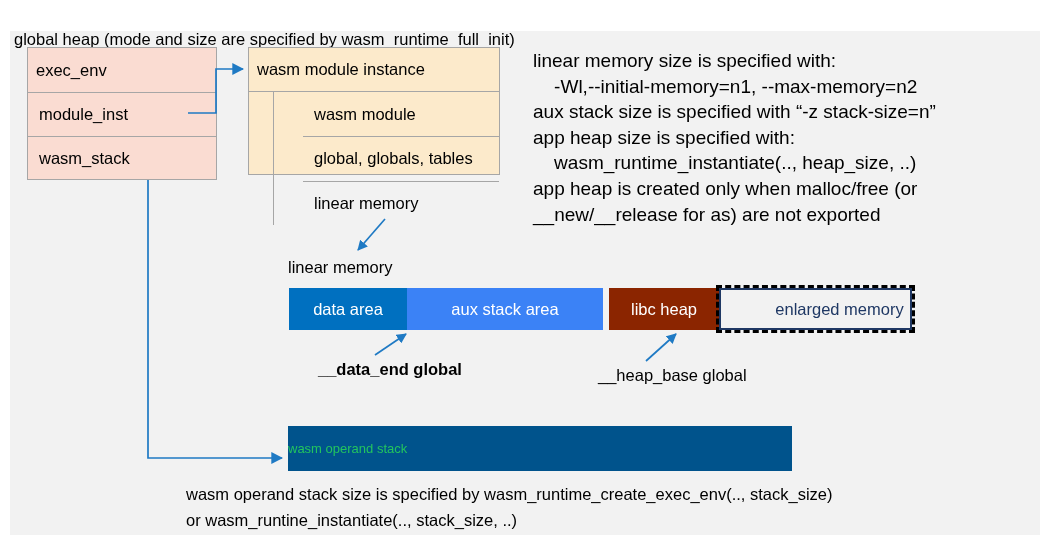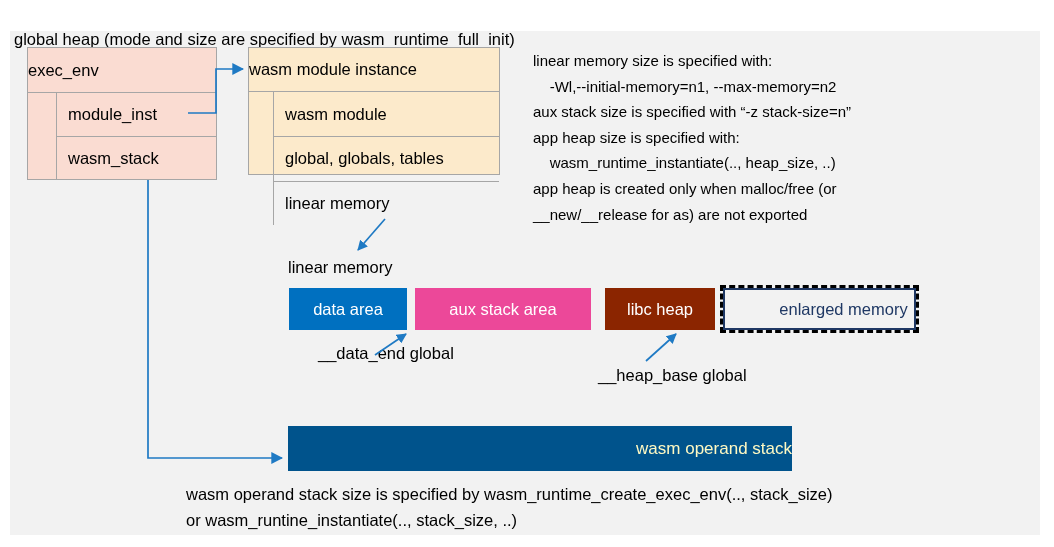--- a/index.html
+++ b/index.html
@@ -31,94 +31,93 @@
     left:10px;top:31px;
     width:1030px;height:504px;
     background:#f2f2f2;
   }
 
   
   .struct-box{border:1px solid #a6a6a6;box-sizing:border-box;}
   .struct-head{
     box-sizing:border-box;
     display:flex;align-items:center;
-    padding-left:0;
+    padding-left:8px;
     font-size:16.5px;
   }
   .struct-body{display:flex;box-sizing:border-box;}
   .struct-gutter{box-sizing:border-box;}
   .struct-rows{flex:1;display:flex;flex-direction:column;}
   .struct-row{
     box-sizing:border-box;
     display:flex;align-items:center;
     padding-left:11px;
     font-size:16.5px;
   }
 
   
   #execenv{left:27px;top:47px;width:190px;height:133px;background:#fadcd2;}
   #execenv .struct-head{height:45px;border-bottom:1px solid #a6a6a6;}
-  #execenv .struct-body{height:87px;}
+  #execenv .struct-body{height:87px;flex-direction:column;}
   #execenv .struct-gutter{width:29px;border-right:1px solid #a6a6a6;}
   #execenv .struct-row{height:43px;}
   #execenv .struct-row + .struct-row{border-top:1px solid #a6a6a6;}
 
   
   #wmi{left:248px;top:47px;width:252px;height:128px;background:#fceacb;}
   #wmi .struct-head{height:44px;border-bottom:1px solid #a6a6a6;}
-  #wmi .struct-body{height:133px;}
+  #wmi .struct-body{height:133px;gap:29px;}
   #wmi .struct-gutter{width:25px;border-right:1px solid #a6a6a6;}
   #wmi .struct-row{height:44.3px;}
   #wmi .struct-row + .struct-row{border-top:1px solid #a6a6a6;}
 
   
   #rightnote{
     left:533px;top:48px;width:505px;
-    font-size:15px;line-height:25.6px;
+    font-size:19px;line-height:25.6px;
     white-space:pre;
   }
 
   
   #linmem-label{left:288px;top:258px;font-size:16.5px;}
 
   
   #membar{
     left:289px;top:288px;
     height:42px;
     display:flex;
-    gap:8px;
   }
   .seg{
     box-sizing:border-box;
     display:flex;align-items:center;justify-content:center;
     font-size:16.5px;
     color:#ffffff;
     white-space:nowrap;
   }
   .seg.enlarged{
     color:#1f3864;
     background:#f2f2f2;
     border:2px solid #1f3864;
     outline:3px dashed #000000;
     outline-offset:0px;
     padding-left:48px;
   }
 
   
   .ann{font-size:16.5px;white-space:nowrap;}
-  #ann-dataend{left:318px;top:344px;}
+  #ann-dataend{left:318px;top:360px;font-weight:bold;}
   #ann-heapbase{left:598px;top:366px;}
   #ann-exported{left:302px;top:388px;}
 
   
   #opstack{
     left:288px;top:426px;width:504px;height:45px;
     background:#00538c;
-    display:flex;align-items:center;justify-content:flex-end;
-    color:#fef9c3;font-size:17px;
+    display:flex;align-items:center;justify-content:flex-start;
+    color:#22c55e;font-size:13px;
   }
 
   
   #bottomnote{
     left:186px;top:482px;width:850px;
     font-size:16.5px;line-height:25.6px;
     white-space:pre;
   }
 
   
@@ -163,21 +162,21 @@
     wasm_runtime_instantiate(.., heap_size, ..)
 app heap is created only when malloc/free (or
 __new/__release for as) are not exported</div>
 
   <div id="linmem-label" class="abs">linear memory</div>
 
   <div id="membar" class="abs">
       <div class="seg" style="width: 118px; background: rgb(0, 112, 192);">
         <span>data area</span>
       </div>
-      <div class="seg" style="width: 176px; background: #ec4899;">
+      <div class="seg" style="width: 196px; background: #3b82f6;">
         <span>aux stack area</span>
       </div>
       <div class="seg" style="width: 110px; background: rgb(139, 37, 0); margin-left: 6px;">
         <span>libc heap</span>
       </div>
       <div class="seg enlarged" style="width: 193px; color: rgb(31, 56, 100); border-color: rgb(31, 56, 100);">
         <span>enlarged memory</span>
       </div>
     </div>
 

